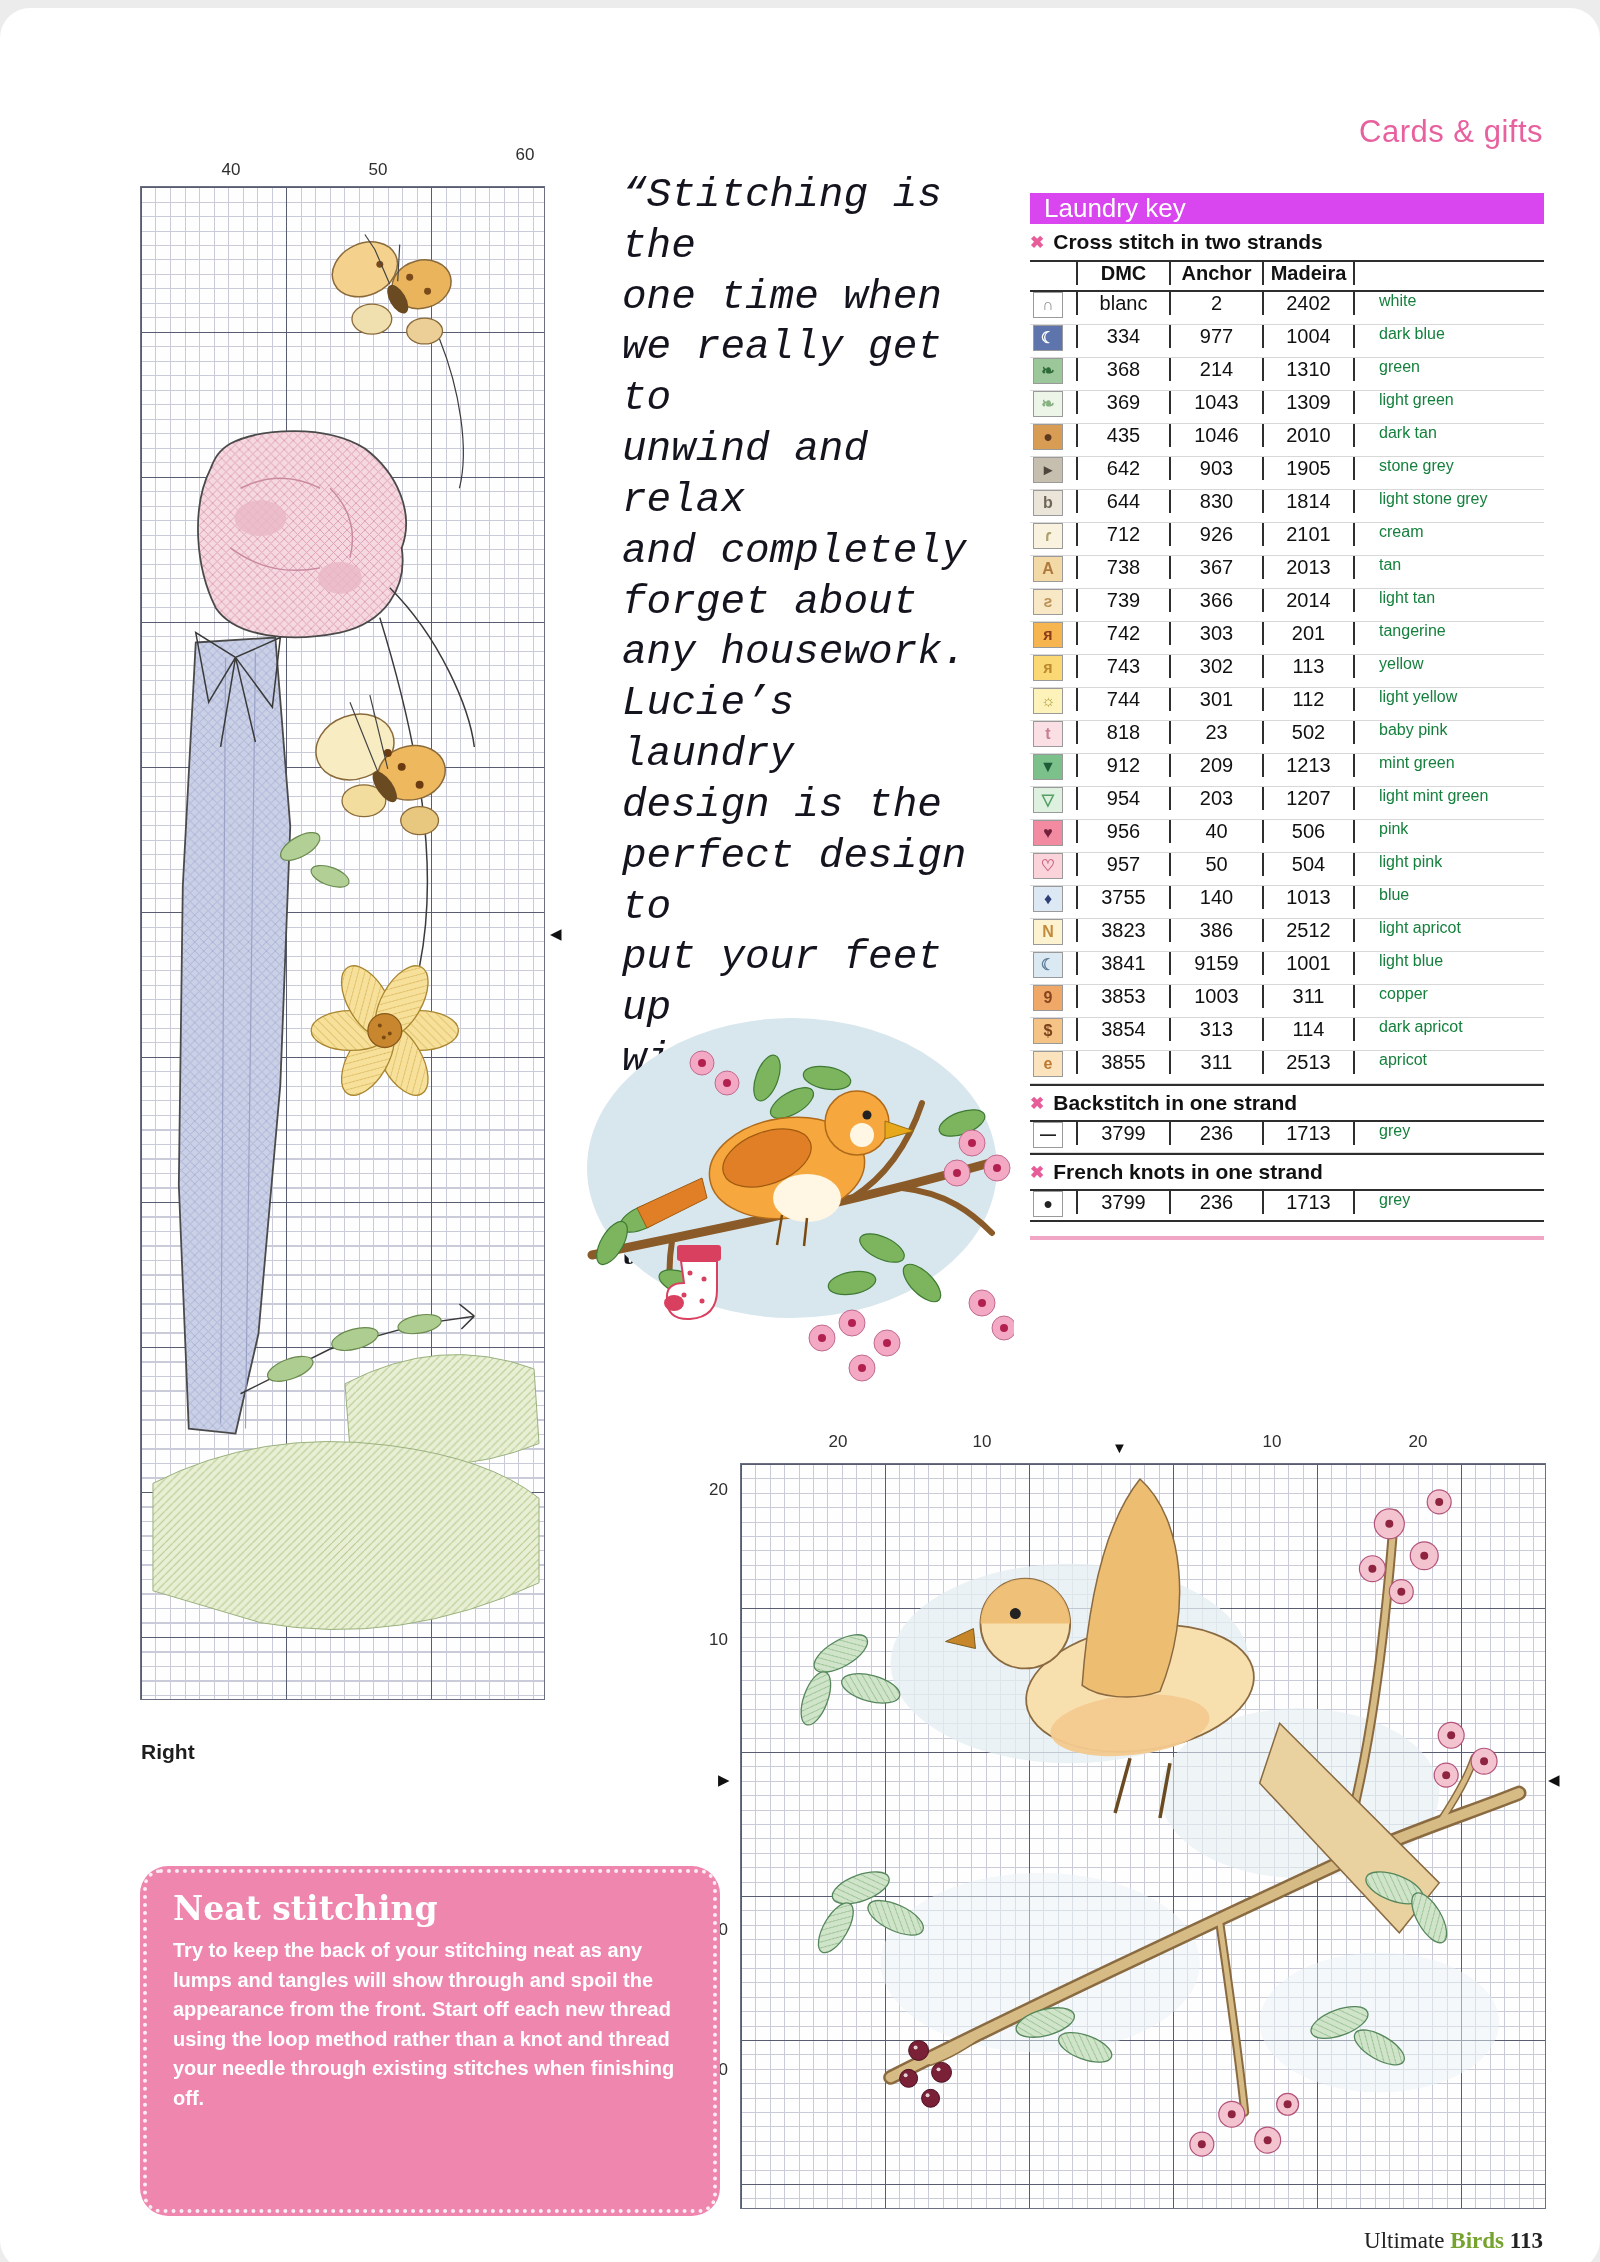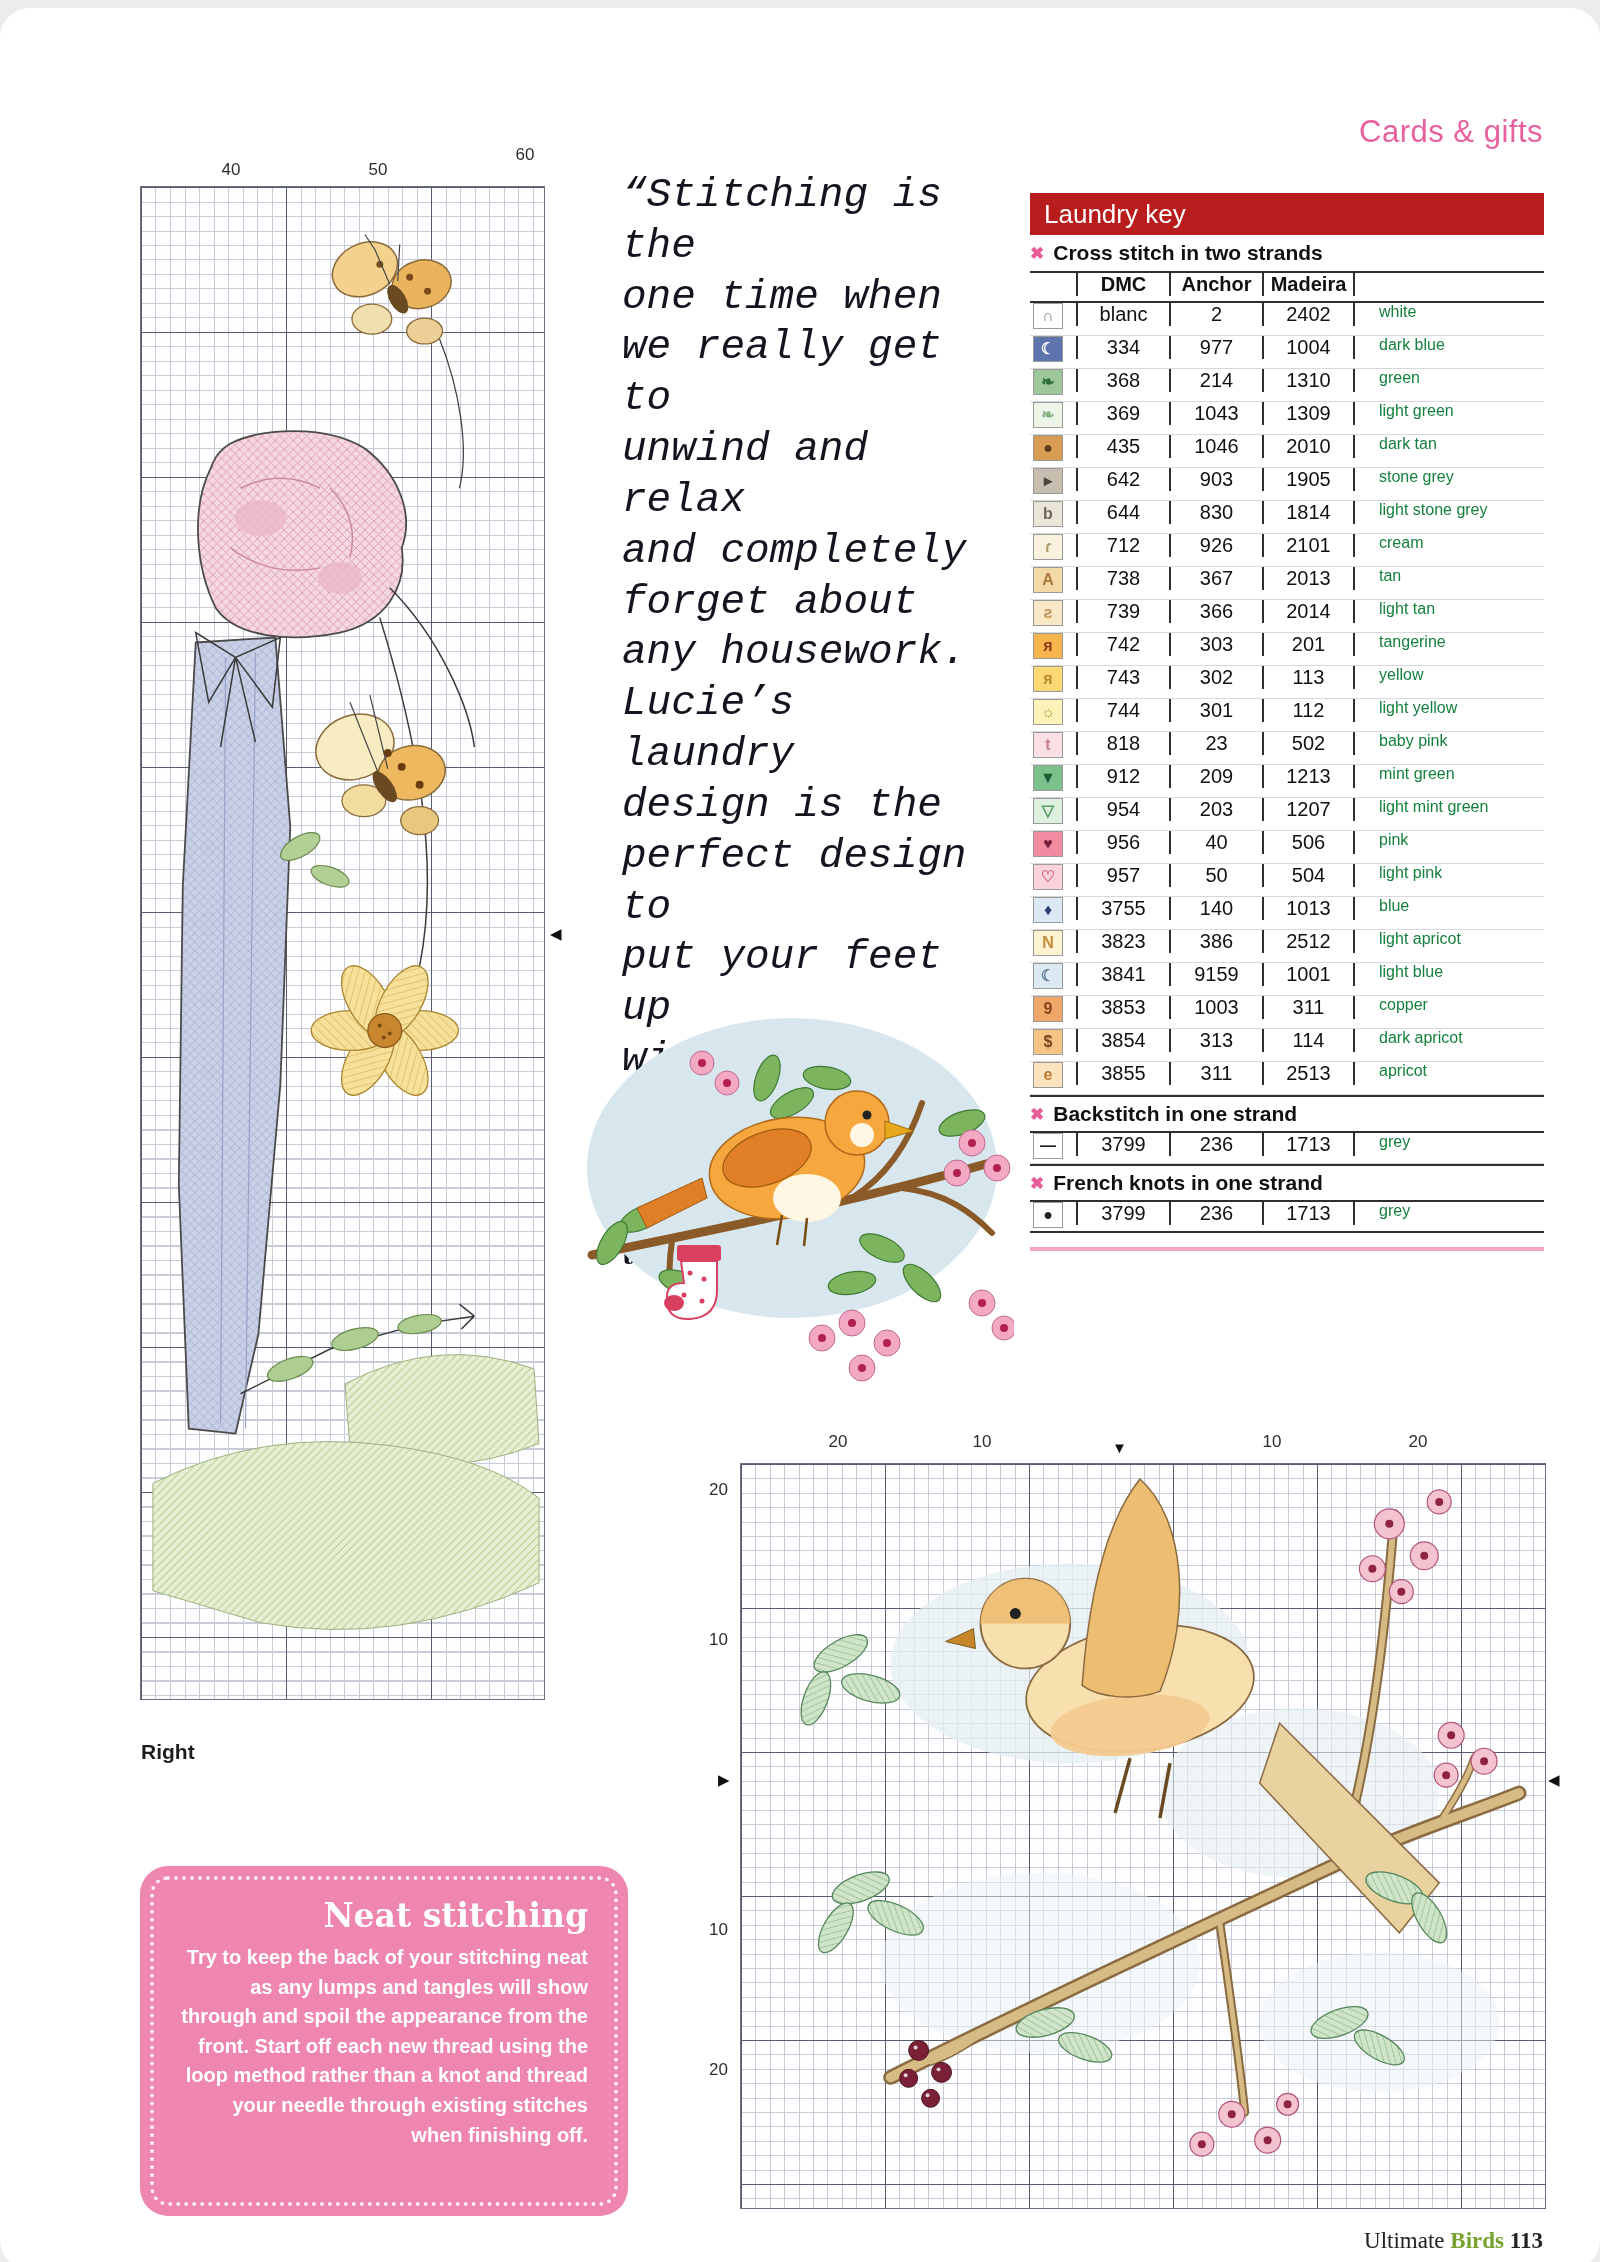--- a/index.html
+++ b/index.html
@@ -36,41 +36,41 @@
   .quote-text { font-family:Liberation Mono, monospace; font-style:italic; font-size:41px; line-height:1.24; color:#14141e; white-space:pre-line; }
   .quote-author { margin-top:24px; font-family:"DejaVu Serif", serif; font-weight:bold; font-size:26px; color:#14141e; }
   .quote-role { font-family:"DejaVu Serif", serif; font-weight:bold; font-size:25px; color:#14141e; }
 
   
   .mid-art { position:absolute; left:552px; top:975px; width:462px; height:424px; }
   .mid-art svg { width:100%; height:100%; }
 
   
   .key-panel { position:absolute; left:1030px; top:185px; width:514px; background:#fff; border-bottom:4px solid #f2a6c6; padding-bottom:14px; }
-  .key-title { height:42px; display:flex; align-items:center; padding-left:14px; background:#b91c1c; color:#ffffff; font-size:26px; }
+  .key-title { height:31px; display:flex; align-items:center; padding-left:14px; background:#d946ef; color:#ffffff; font-size:26px; }
   .key-section { display:flex; align-items:center; gap:9px; height:36px; font-weight:bold; font-size:21px; color:#111; }
   .stitch-icon { color:#e75d9a; font-size:17px; font-weight:bold; }
   .key-head, .krow { display:flex; align-items:flex-start; }
   .key-head { height:32px; border-top:2px solid #2e2e2e; border-bottom:2px solid #2e2e2e; }
   .key-head .kc { font-weight:bold; }
   .krow { height:33px; border-bottom:1px solid #d8d8d8; }
   .ksym-col { width:46px; display:flex; align-items:center; padding-left:3px; }
   .kc { width:93px; display:flex; align-items:center; justify-content:center; font-size:20px; color:#111; border-left:2px solid #2e2e2e; }
   .kc-last { border-right:2px solid #2e2e2e; }
   .kname { flex:1; display:flex; align-items:center; padding-left:24px; font-size:16px; color:#15803d; }
   .ksym { width:30px; height:26px; border:1px solid #9a9a9a; display:flex; align-items:center; justify-content:center;
           font-size:16px; font-weight:bold; background:#fff; color:#222; line-height:1; }
   .rule-top { border-top:2px solid #2e2e2e; }
   .rule-bottom { border-bottom:2px solid #2e2e2e; }
   .key-meta { margin-top:12px; font-size:20px; line-height:1.42; color:#222; }
   .meta-label { color:#ef6ba6; font-weight:bold; }
   .key-note { margin-top:12px; border:1px solid #8a8a8a; padding:9px 12px; font-size:19px; color:#222; }
 
   
-  .tip-box { position:absolute; left:140px; top:1858px; width:488px; height:350px; background:#ee86ae; border-radius:28px; padding:10px;text-align:right; }
+  .tip-box { position:absolute; left:140px; top:1858px; width:580px; height:350px; background:#ee86ae; border-radius:28px; padding:3px; }
   .tip-inner { width:100%; height:100%; border:4px dotted rgba(255,255,255,.85); border-radius:18px; padding:16px 26px; }
   .tip-title { font-family:"DejaVu Serif", serif; font-weight:bold; font-size:33px; color:#ffffff; margin-bottom:8px; }
   .tip-body { font-size:20px; font-weight:bold; color:#ffffff; line-height:1.48; }
 
   
   .footer { position:absolute; top:2220px; right:57px; font-family:"Liberation Serif", serif; font-size:23px; color:#222; }
   .f-series { color:#76a32e; font-weight:bold; }
   .f-num { font-weight:bold; }
 </style>
 </head>

